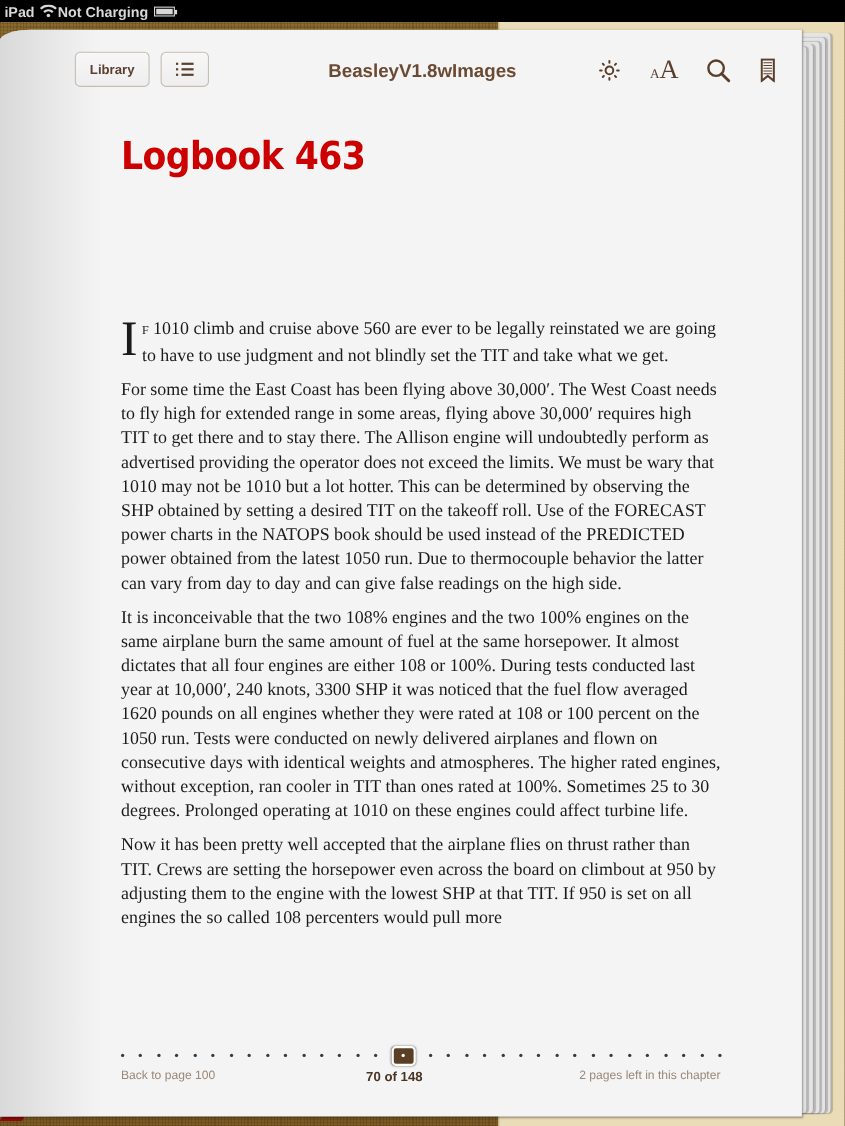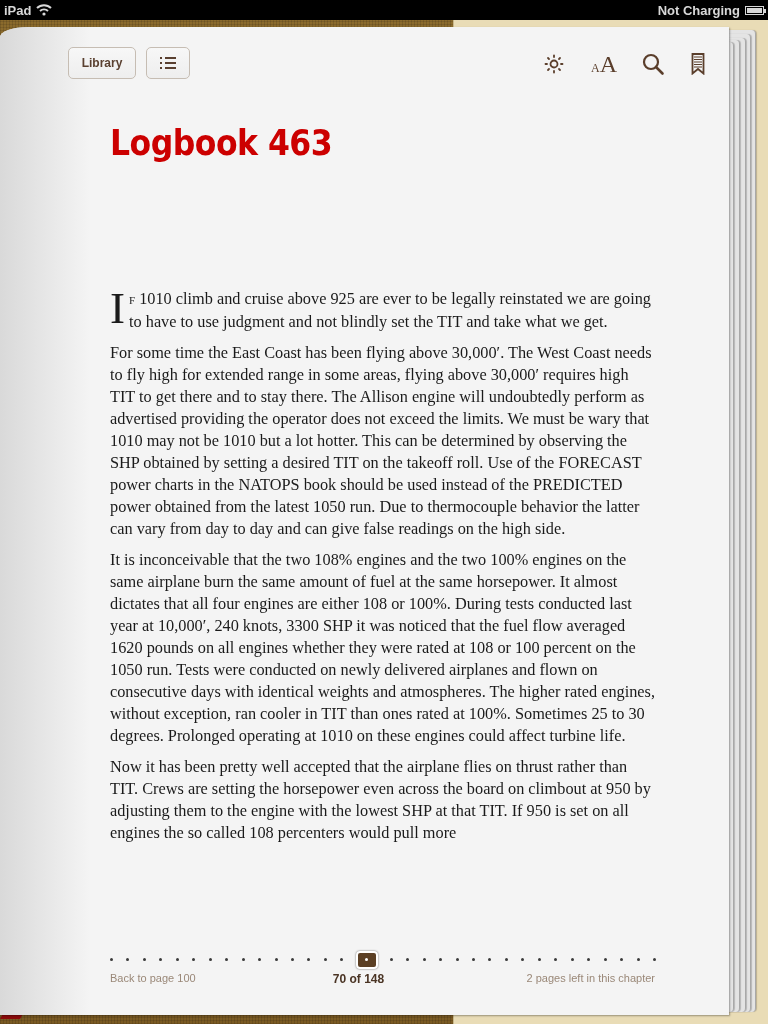--- a/index.html
+++ b/index.html
@@ -3,21 +3,21 @@
 <meta charset="utf-8">
 <style>
   * { box-sizing: border-box; margin: 0; padding: 0; }
   html, body { width: 768px; height: 1024px; overflow: hidden; background: #000; }
   body { position: relative; font-family: "Liberation Sans", sans-serif; }
 
   
   .statusbar {
     position: absolute; left: 0; top: 0; width: 768px; height: 20px;
     background: #000; color: #d8d8d8; font-size: 13px; font-weight: bold;
-    display: flex; align-items: center; justify-content: space-between; padding: 0 4px;
+    display: flex; align-items: center; padding: 0 4px;
   }
   .sb-left { display: flex; align-items: center; gap: 5px; }
   .sb-center { position: absolute; left: 0; right: 0; text-align: center; pointer-events: none; }
   .sb-right { display: flex; align-items: center; gap: 5px; }
   .battery { width: 19px; height: 9px; border: 1px solid #d8d8d8; position: relative; padding: 1px; }
   .battery::after { content: ""; position: absolute; right: -3px; top: 2px; width: 2px; height: 4px; background: #d8d8d8; }
   .battery .fill { width: 100%; height: 100%; background: #d8d8d8; }
 
   
   .desk {
@@ -150,20 +150,21 @@
         <div class="toc-line">
             <i></i>
             <b></b>
           </div>
         <div class="toc-line">
             <i></i>
             <b></b>
           </div>
       </div>
     </div>
+    <div class="book-title">BeasleyV1.8wImages</div>
 
     <div class="tool-icon ic-brightness">
       <svg width="20" height="20" viewBox="0 0 20 20">
         <circle cx="10" cy="10" r="3.5" stroke="#5a3e2b" stroke-width="1.8" fill="none"></circle>
         <g stroke="#5a3e2b" stroke-width="1.8" stroke-linecap="round">
           <line x1="10" y1="1.5" x2="10" y2="3"></line>
             <line x1="10" y1="17" x2="10" y2="18.5"></line>
           <line x1="1.5" y1="10" x2="3" y2="10"></line>
             <line x1="17" y1="10" x2="18.5" y2="10"></line>
           <line x1="4" y1="4" x2="5" y2="5"></line>
@@ -195,21 +196,21 @@
           <line x1="3" y1="14" x2="11" y2="14"></line>
         </g>
       </svg>
     </div>
   </div>
 
   <h1 class="chapter-title">Logbook 463</h1>
 
   <div class="text">
     <p>
-      <span class="dropcap">I</span><span class="smallcap">F</span><span> 1010 climb and cruise above 925 are ever to be legally reinstated we are going to have to use judgment and not blindly set the TIT and take what we get.</span>
+      <span class="dropcap">I</span><span class="smallcap">F</span><span> 1010 climb and cruise above 560 are ever to be legally reinstated we are going to have to use judgment and not blindly set the TIT and take what we get.</span>
     </p>
     <p>For some time the East Coast has been flying above 30,000′. The West Coast needs to fly high for extended range in some areas, flying above 30,000′ requires high TIT to get there and to stay there. The Allison engine will undoubtedly perform as advertised providing the operator does not exceed the limits. We must be wary that 1010 may not be 1010 but a lot hotter. This can be determined by observing the SHP obtained by setting a desired TIT on the takeoff roll. Use of the FORECAST power charts in the NATOPS book should be used instead of the PREDICTED power obtained from the latest 1050 run. Due to thermocouple behavior the latter can vary from day to day and can give false readings on the high side.</p>
     <p>It is inconceivable that the two 108% engines and the two 100% engines on the same airplane burn the same amount of fuel at the same horsepower. It almost dictates that all four engines are either 108 or 100%. During tests conducted last year at 10,000′, 240 knots, 3300 SHP it was noticed that the fuel flow averaged 1620 pounds on all engines whether they were rated at 108 or 100 percent on the 1050 run. Tests were conducted on newly delivered airplanes and flown on consecutive days with identical weights and atmospheres. The higher rated engines, without exception, ran cooler in TIT than ones rated at 100%. Sometimes 25 to 30 degrees. Prolonged operating at 1010 on these engines could affect turbine life.</p>
     <p>Now it has been pretty well accepted that the airplane flies on thrust rather than TIT. Crews are setting the horsepower even across the board on climbout at 950 by adjusting them to the engine with the lowest SHP at that TIT. If 950 is set on all engines the so called 108 percenters would pull more</p>
   </div>
 
   <div class="scrubber" id="scrubber">
     <div class="dot" style="left: 0px;"></div>
       <div class="dot" style="left: 16.4545px;"></div>
       <div class="dot" style="left: 32.9091px;"></div>

